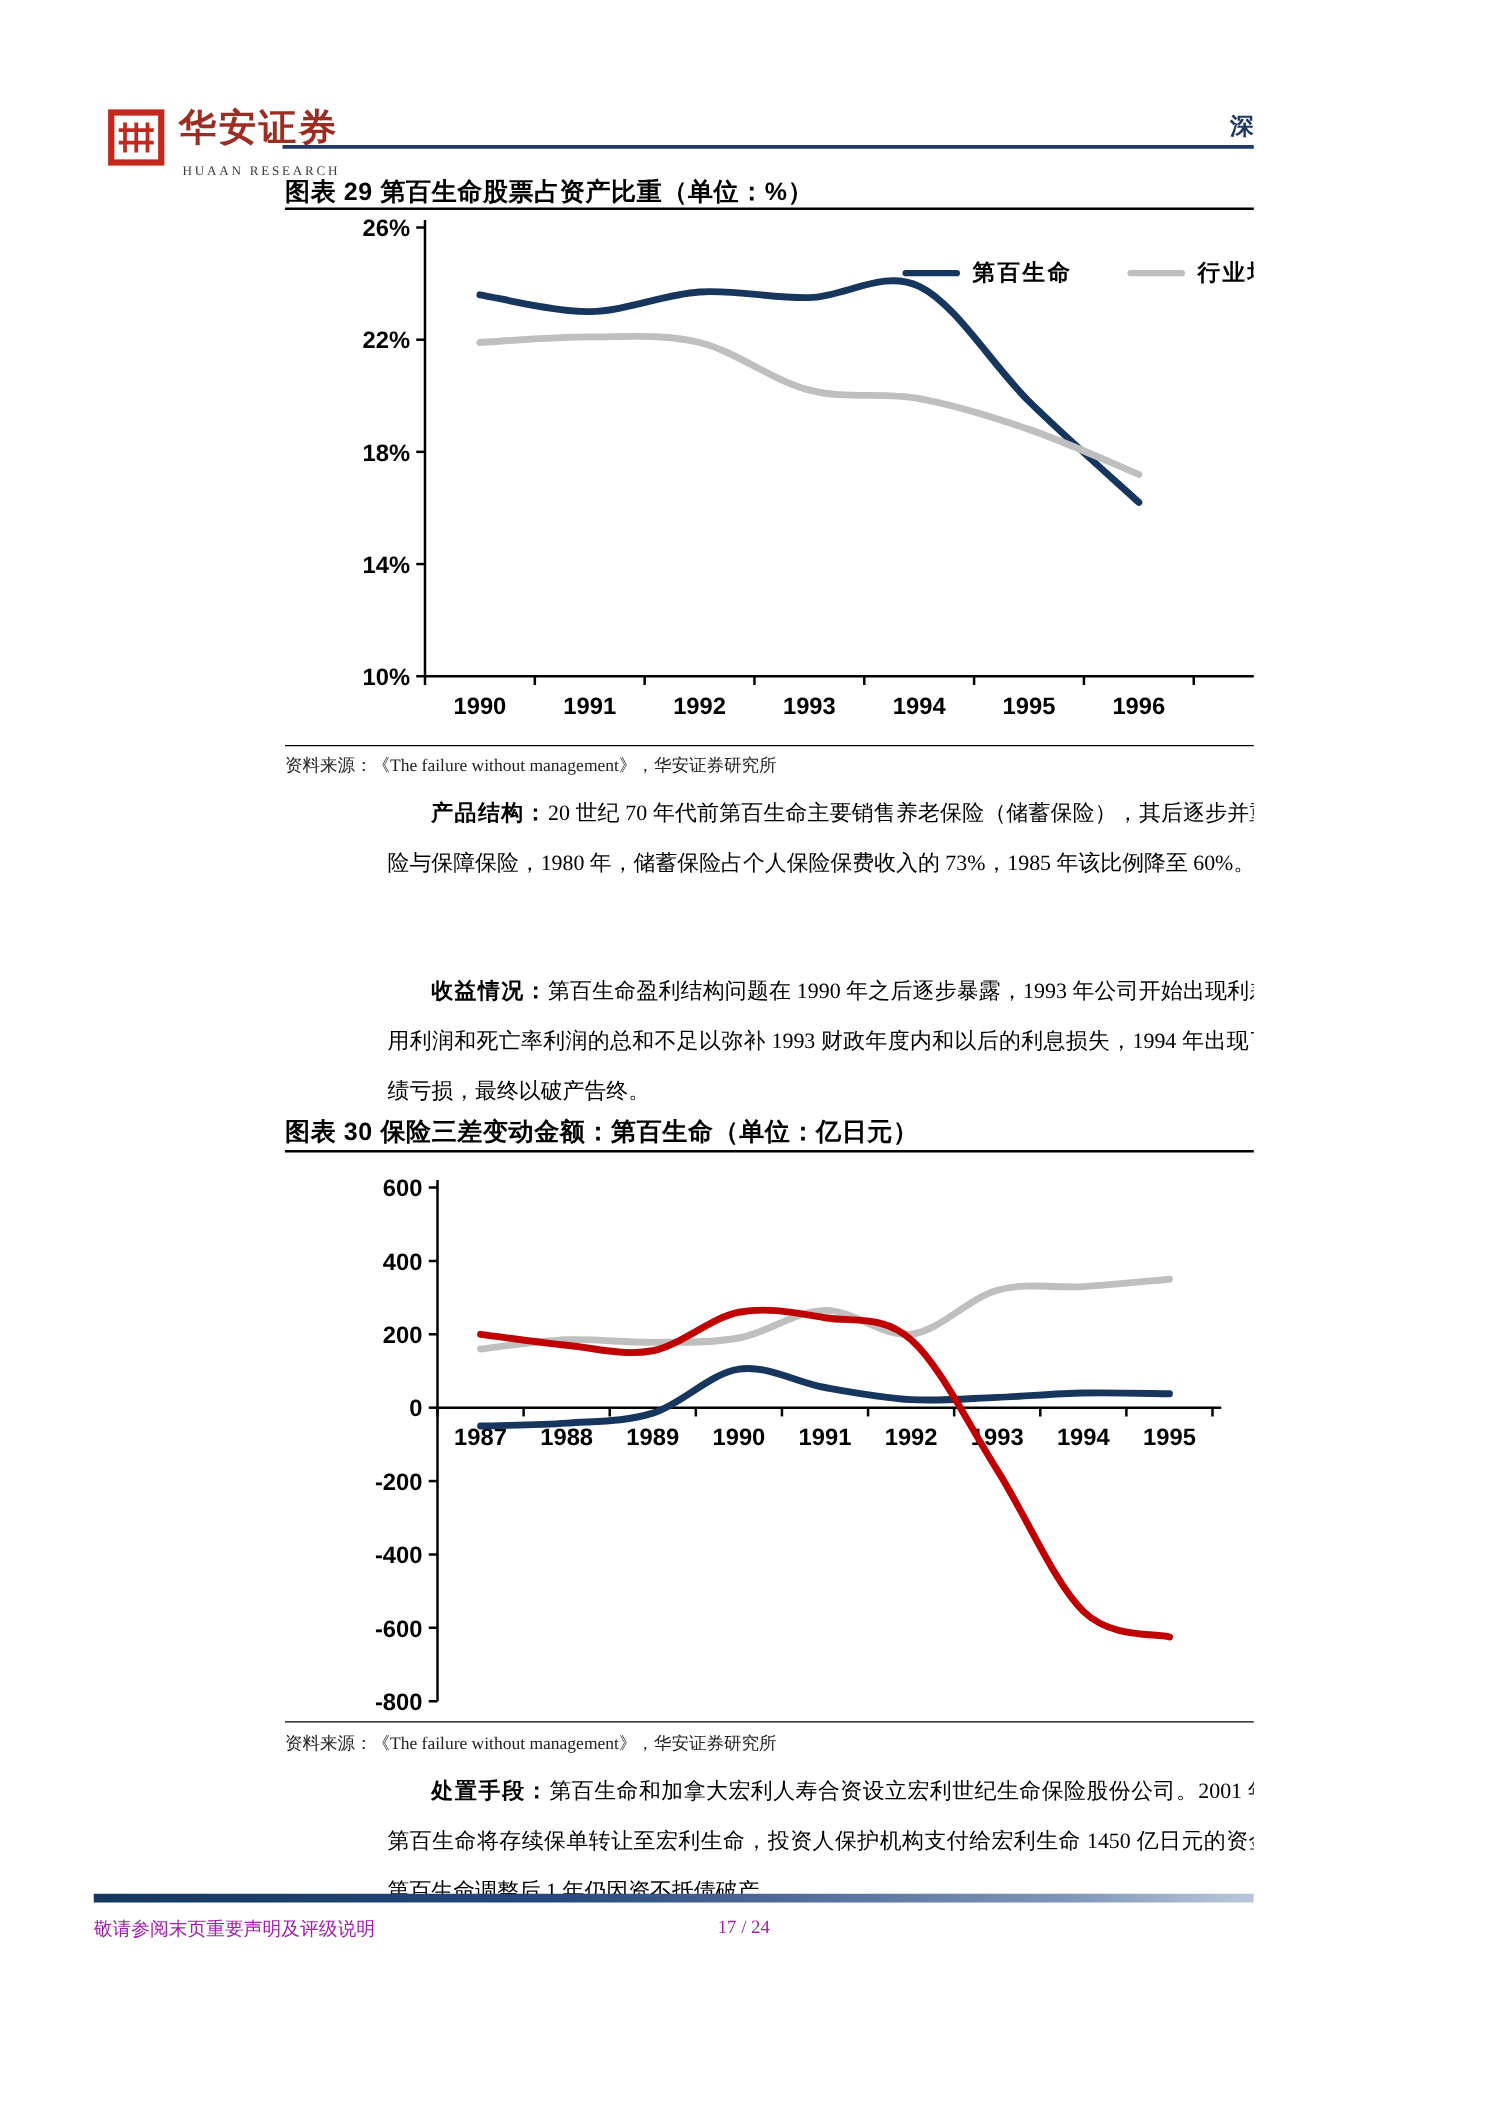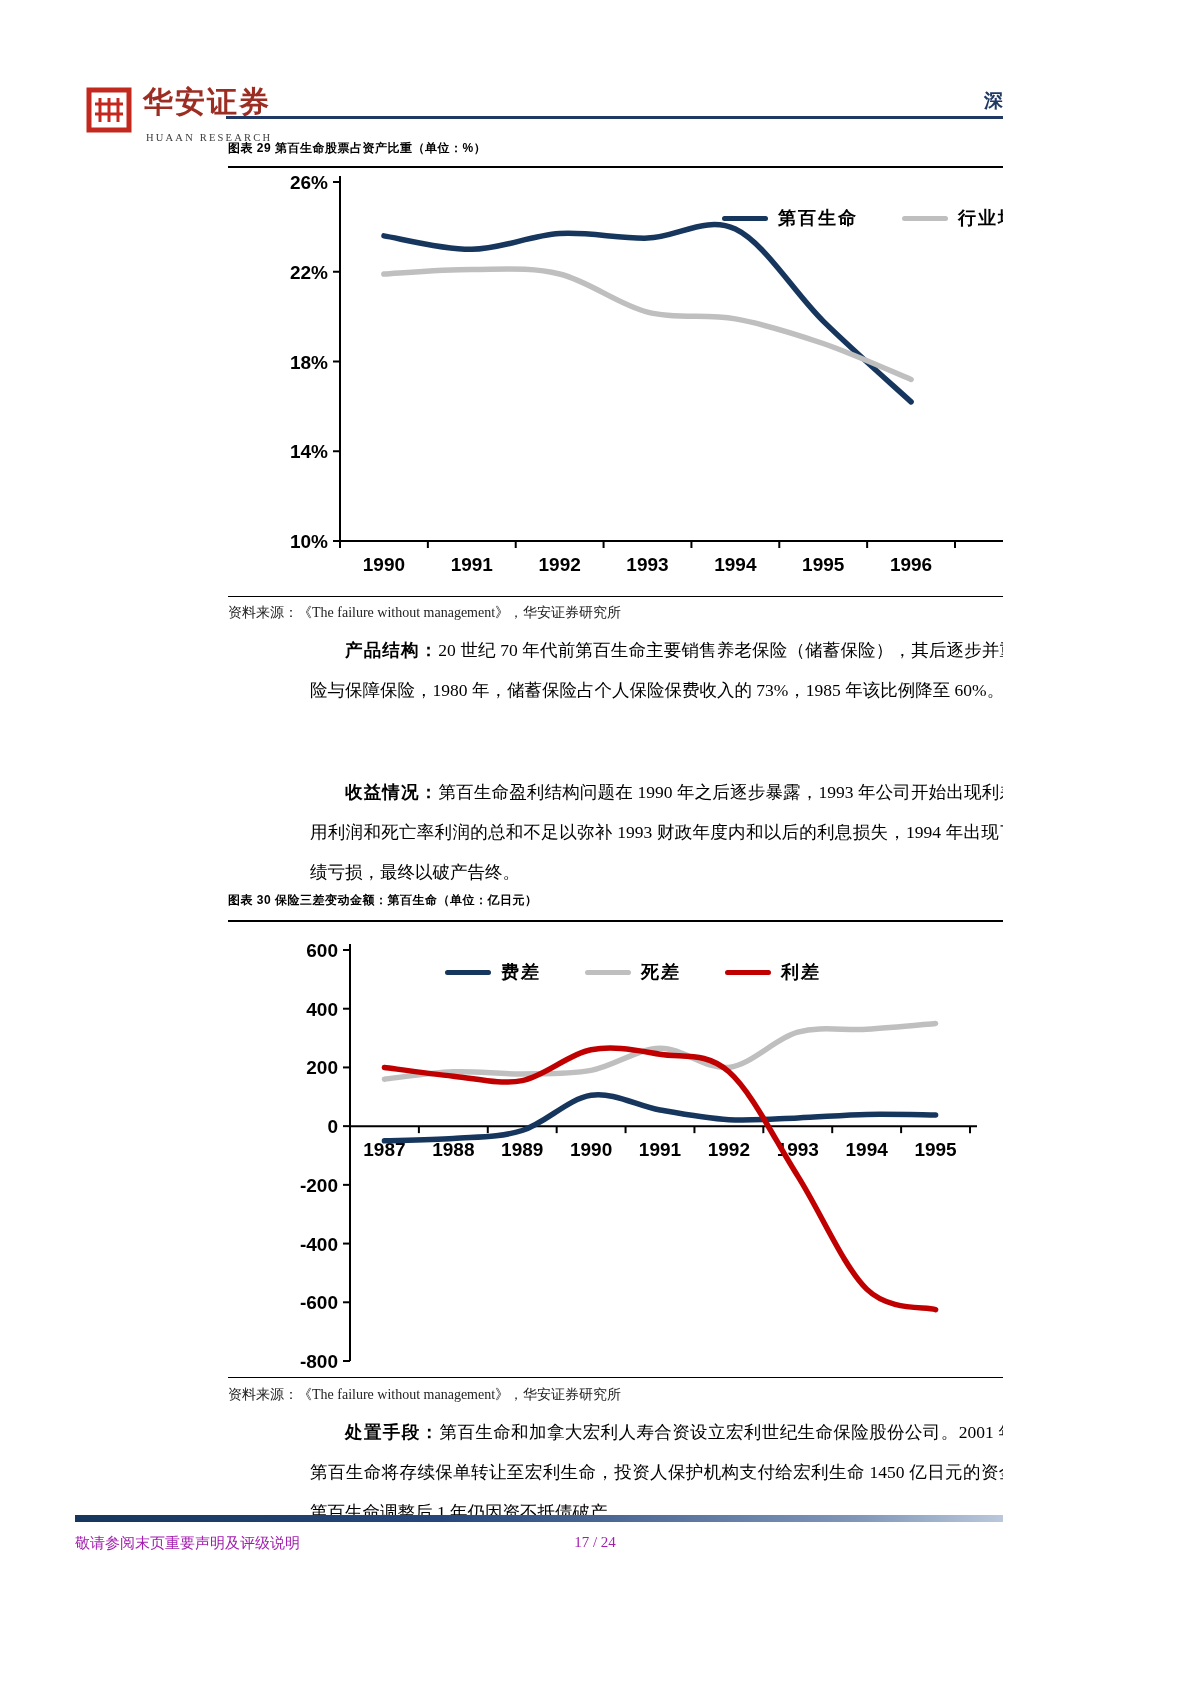--- a/index.html
+++ b/index.html
@@ -5,21 +5,21 @@
   html,body{margin:0;padding:0;background:#fff;}
   .page{position:relative;width:1003px;height:1683px;background:#fff;overflow:hidden;
         font-family:"Liberation Sans",sans-serif;color:#111;}
   .abs{position:absolute;}
   
   .brand-name{font-family:"Liberation Serif",serif;font-weight:bold;font-size:30px;color:#9c2d23;letter-spacing:2px;}
   .brand-sub{font-size:10.5px;letter-spacing:2.2px;color:#3c3c3c;font-family:"Liberation Serif",serif;}
   .report-type{font-size:19px;font-weight:bold;color:#1f3864;letter-spacing:3px;}
   .header-rule{height:3px;background:#1f3864;}
   
-  .fig-title{font-size:12px;font-weight:bold;color:#000;letter-spacing:0.5px;}
+  .fig-title{font-size:20px;font-weight:bold;color:#000;letter-spacing:0.5px;}
   .thin-rule{background:#000;}
   .fig-source{font-size:14px;color:#222;font-family:"Liberation Serif",serif;}
   .legend{display:flex;justify-content:center;gap:44px;align-items:center;}
   .legend-item{display:flex;align-items:center;gap:10px;}
   .legend-swatch{width:46px;height:5px;border-radius:3px;}
   .legend-label{font-size:18px;font-weight:bold;color:#000;letter-spacing:2px;}
   
   .para{font-size:17.5px;line-height:40px;text-align:justify;color:#000;
         font-family:"Liberation Serif",serif;text-indent:35px;margin:0;}
   .para b{font-family:"Liberation Sans",sans-serif;letter-spacing:1px;}
@@ -140,34 +140,20 @@
       <text x="363.1111111111111" y="223.14285714285714" text-anchor="middle" font-size="19" font-weight="bold" fill="#000">1990</text>
       <text x="432" y="223.14285714285714" text-anchor="middle" font-size="19" font-weight="bold" fill="#000">1991</text>
       <text x="500.88888888888886" y="223.14285714285714" text-anchor="middle" font-size="19" font-weight="bold" fill="#000">1992</text>
       <text x="569.7777777777778" y="223.14285714285714" text-anchor="middle" font-size="19" font-weight="bold" fill="#000">1993</text>
       <text x="638.6666666666666" y="223.14285714285714" text-anchor="middle" font-size="19" font-weight="bold" fill="#000">1994</text>
       <text x="707.5555555555555" y="223.14285714285714" text-anchor="middle" font-size="19" font-weight="bold" fill="#000">1995</text>
       <path d="M 156.44444444444446 207.82142857142858 C 167.9 207.4, 202.4 207.2, 225.3 205.5 C 248.3 203.8, 271.3 204.7, 294.2 197.5 C 317.2 190.4, 340.1 165.7, 363.1 162.3 C 386.1 158.9, 409.0 172.9, 432.0 177.0 C 455.0 181.1, 477.9 185.4, 500.9 186.7 C 523.9 188.0, 546.8 185.8, 569.8 184.9 C 592.7 184.0, 615.7 181.9, 638.7 181.4 C 661.6 180.9, 696.1 181.9, 707.6 182.0" fill="none" stroke="#17365d" stroke-width="5.5" stroke-linecap="round"></path>
       <path d="M 156.44444444444446 146.17142857142858 C 167.9 144.9, 202.4 139.7, 225.3 138.8 C 248.3 138.0, 271.3 141.1, 294.2 140.9 C 317.2 140.6, 340.1 141.6, 363.1 137.4 C 386.1 133.1, 409.0 115.8, 432.0 115.3 C 455.0 114.9, 477.9 137.1, 500.9 134.4 C 523.9 131.7, 546.8 105.6, 569.8 99.2 C 592.7 92.8, 615.7 97.7, 638.7 96.3 C 661.6 94.8, 696.1 91.4, 707.6 90.4" fill="none" stroke="#bfbfbf" stroke-width="5.5" stroke-linecap="round"></path>
       <path d="M 156.44444444444446 134.42857142857142 C 167.9 135.9, 202.4 141.0, 225.3 143.2 C 248.3 145.4, 271.3 152.0, 294.2 147.6 C 317.2 143.2, 340.1 121.2, 363.1 116.8 C 386.1 112.4, 409.0 117.5, 432.0 121.2 C 455.0 124.9, 477.9 118.5, 500.9 138.8 C 523.9 159.1, 546.8 206.8, 569.8 243.1 C 592.7 279.3, 615.7 333.8, 638.7 356.1 C 661.6 378.3, 696.1 373.2, 707.6 376.6" fill="none" stroke="#c00000" stroke-width="5.5" stroke-linecap="round"></path>
     </svg>
-  <div class="abs legend" style="left:228px;top:960px;width:810px;">
-      <div class="legend-item">
-        <span class="legend-swatch" style="background: rgb(23, 54, 93);"></span>
-        <span class="legend-label">费差</span>
-      </div>
-      <div class="legend-item">
-        <span class="legend-swatch" style="background: rgb(191, 191, 191);"></span>
-        <span class="legend-label">死差</span>
-      </div>
-      <div class="legend-item">
-        <span class="legend-swatch" style="background: rgb(192, 0, 0);"></span>
-        <span class="legend-label">利差</span>
-      </div>
-    </div>
 
   <div class="abs thin-rule" style="left:228px;top:1377px;width:809px;height:1px;"></div>
   <div class="abs fig-source" style="left:228px;top:1386px;">资料来源：《The failure without management》，华安证券研究所</div>
 
   <p class="para abs" style="left:310px;top:1412px;width:760px;"><b>处置手段：</b><span>第百生命和加拿大宏利人寿合资设立宏利世纪生命保险股份公司。2001 年 4 月，第百生命将存续保单转让至宏利生命，投资人保护机构支付给宏利生命 1450 亿日元的资金援助。第百生命调整后 1 年仍因资不抵债破产。</span></p>
 
   <div class="abs footer-bar" style="left:75px;top:1515px;width:1040px;"></div>
   <div class="abs footer-text" style="left:75px;top:1534px;">敬请参阅末页重要声明及评级说明</div>
   <div class="abs footer-text" style="left:495px;top:1534px;width:200px;text-align:center;">17 / 24</div>
   <div class="abs footer-text" style="left:915px;top:1534px;width:200px;text-align:right;">证券研究报告</div>

